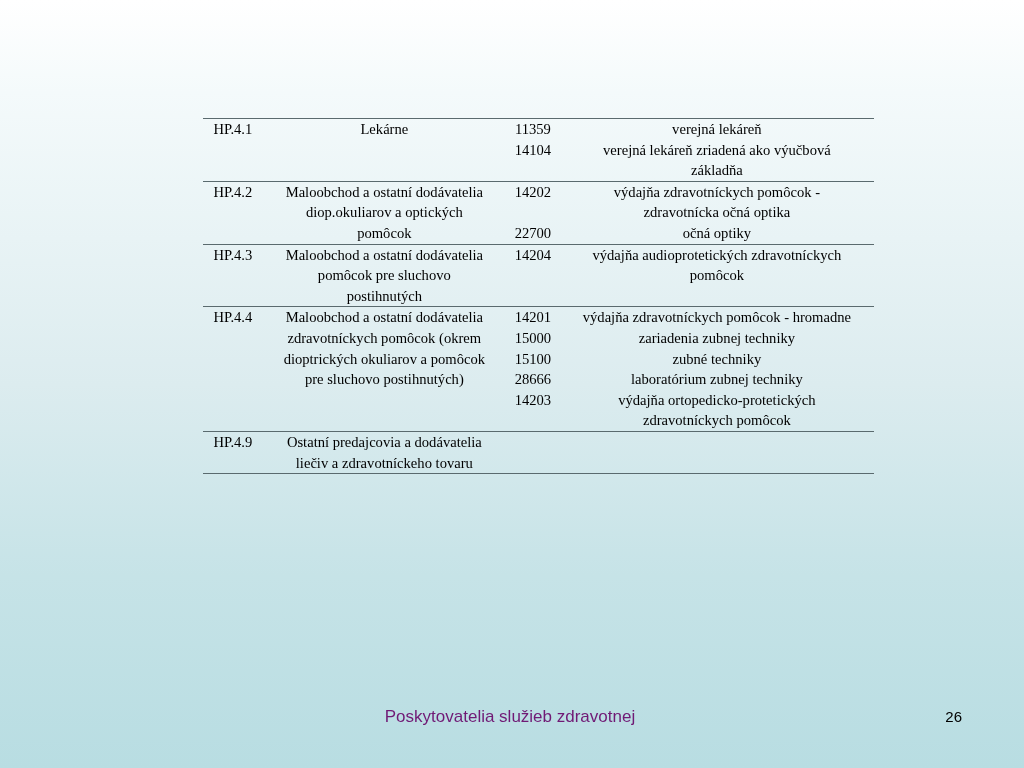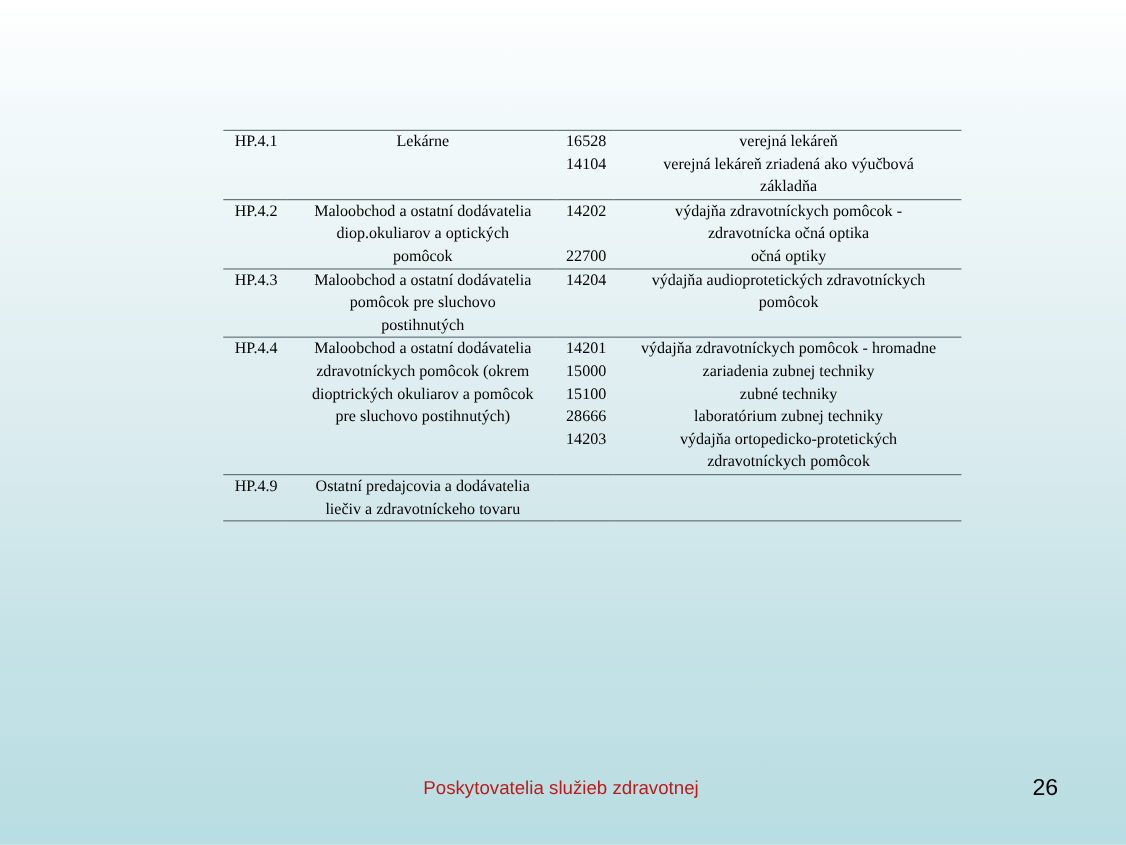--- a/index.html
+++ b/index.html
@@ -20,42 +20,42 @@
     .slide-table tr.last td { border-bottom: 1.5px solid #5a6a6e; }
     .col-hp { width: 56px; }
     .col-name { width: 244px; padding-right: 2px; }
     .col-code { width: 50px; }
     .col-desc { width: 315px; }
     .line { display: block; white-space: nowrap; }
     .spacer { display: block; height: 20.6px; }
     .footer-title {
       position: absolute; left: 340px; top: 705px; width: 340px;
       text-align: center; font-family: "Liberation Sans", sans-serif;
-      font-size: 17px; line-height: 23px; color: #b91c1c;
+      font-size: 17px; line-height: 23px; color: #701a75;
     }
     .page-number {
       position: absolute; right: 62px; top: 705px;
-      font-family: "Liberation Sans", sans-serif; font-size: 21px; line-height: 23px;
+      font-family: "Liberation Sans", sans-serif; font-size: 15px; line-height: 23px;
     }
   </style>
 </head>
 <body>
 
 <table class="slide-table">
   <tbody>
 
     <tr>
       <td class="col-hp">
           <span class="line">HP.4.1</span>
         </td>
       <td class="col-name">
         <span class="line">Lekárne</span>
       </td>
       <td class="col-code">
-        <span class="line">16528</span>
+        <span class="line">11359</span>
         <span class="line">14104</span>
       </td>
       <td class="col-desc">
         <span class="line">verejná lekáreň</span>
         <span class="line">verejná lekáreň zriadená ako výučbová</span>
         <span class="line">základňa</span>
       </td>
     </tr>
 
     <tr>

